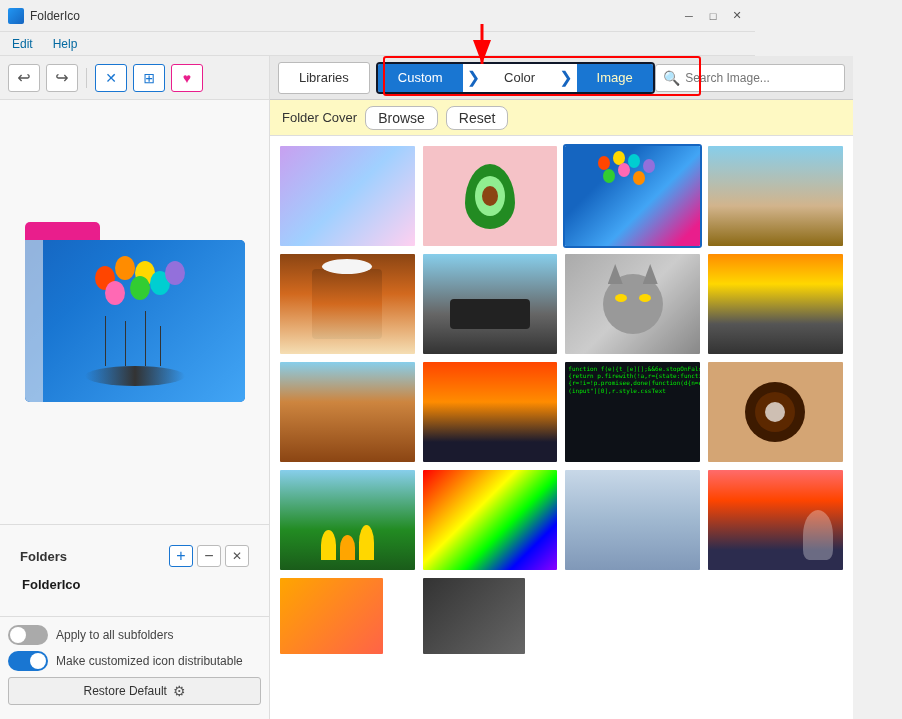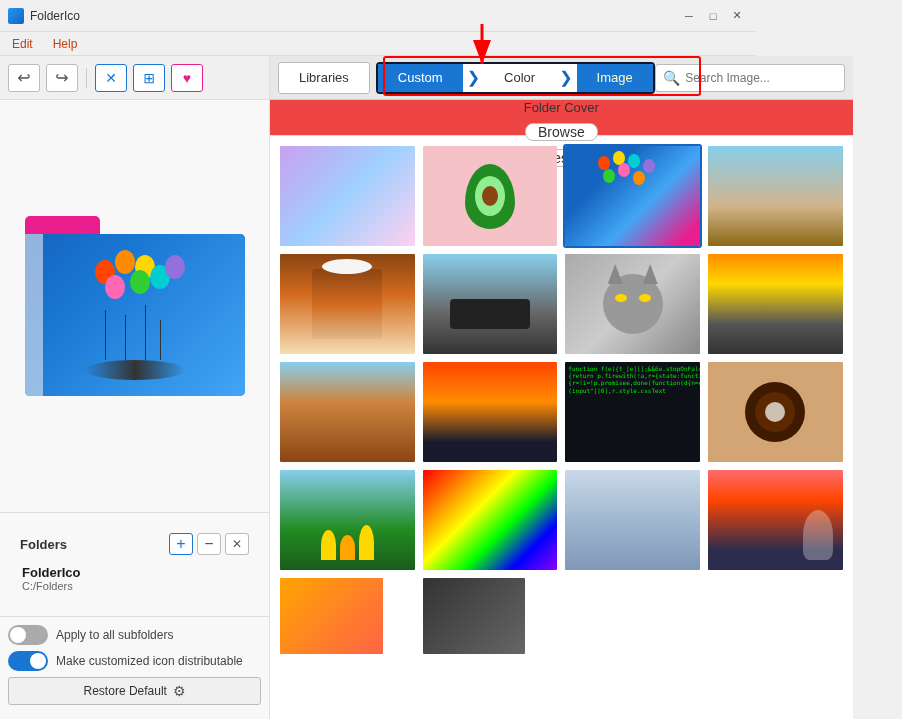--- a/index.html
+++ b/index.html
@@ -8,21 +8,21 @@
     
     .title-bar { height: 32px; background: #f0f0f0; display: flex; align-items: center; justify-content: space-between; padding: 0 8px; border-bottom: 1px solid #ddd; }
     .title-bar-left { display: flex; align-items: center; gap: 6px; }
     .title-bar-icon { width: 16px; height: 16px; background: linear-gradient(135deg, #2196F3, #1565C0); border-radius: 2px; }
     .title-bar-title { font-size: 12px; color: #333; }
     .title-bar-controls { display: flex; gap: 4px; }
     .title-btn { width: 20px; height: 20px; border: none; background: transparent; cursor: pointer; font-size: 11px; color: #555; display: flex; align-items: center; justify-content: center; }
 
     
     .menu-bar { height: 24px; background: #f0f0f0; display: flex; align-items: center; padding: 0 8px; gap: 12px; border-bottom: 1px solid #ddd; }
-    .menu-item { font-size: 12px; color: #c2410c; cursor: pointer; padding: 2px 4px; }
+    .menu-item { font-size: 12px; color: #0369a1; cursor: pointer; padding: 2px 4px; }
 
     
     .main-container { display: flex; height: calc(719px - 56px); }
 
     
     .left-panel { width: 270px; min-width: 270px; background: #f8f8f8; border-right: 1px solid #ddd; display: flex; flex-direction: column; }
 
     
     .toolbar { height: 44px; background: #f0f0f0; border-bottom: 1px solid #ddd; display: flex; align-items: center; gap: 6px; padding: 0 8px; }
     .toolbar-btn { width: 32px; height: 28px; border: 1px solid #bbb; background: white; border-radius: 3px; cursor: pointer; display: flex; align-items: center; justify-content: center; font-size: 14px; color: #555; }
@@ -68,21 +68,21 @@
     .nav-tab { height: 100%; padding: 0 20px; border: none; cursor: pointer; font-size: 13px; font-weight: 500; display: flex; align-items: center; position: relative; }
     .nav-tab-custom { background: #1976D2; color: white; }
     .nav-tab-color { background: white; color: #333; }
     .nav-tab-image { background: #1976D2; color: #fef9c3; }
     .nav-tab-arrow { font-size: 16px; color: #1565C0; background: white; display: flex; align-items: center; padding: 0 4px; }
     .search-box { margin-left: auto; height: 28px; width: 190px; border: 1px solid #bbb; border-radius: 3px; display: flex; align-items: center; padding: 0 8px; background: white; }
     .search-box input { border: none; outline: none; font-size: 12px; width: 100%; color: #666; }
     .search-icon { color: #888; font-size: 14px; margin-right: 4px; }
 
     
-    .folder-cover-bar { height: 36px; background: #ef4444; border-bottom: 1px solid #ddd; display: flex; align-items: center; padding: 0 12px; gap: 8px; flex-direction: column; }
+    .folder-cover-bar { height: 36px; background: #fef9c3; border-bottom: 1px solid #ddd; display: flex; align-items: center; padding: 0 12px; gap: 8px; }
     .folder-cover-label { font-size: 13px; color: #333; font-weight: 500; }
     .fc-btn { height: 24px; padding: 0 12px; border: 1px solid #bbb; background: white; border-radius: 8px; cursor: pointer; font-size: 14px; color: #333; }
 
     
     .image-grid { display: grid; grid-template-columns: repeat(4, 1fr); gap: 4px; padding: 8px; }
     .grid-item { aspect-ratio: 4/3; border-radius: 3px; overflow: hidden; cursor: pointer; border: 2px solid transparent; }
     .grid-item-selected { border-color: #1565C0; }
 
     
     .img-crystals { background: linear-gradient(135deg, #c8a0f0 0%, #a0d0ff 50%, #ffd0f0 100%); }
@@ -183,21 +183,20 @@
         <div class="folders-header">
           <span class="folders-title">Folders</span>
           <div class="folders-controls">
             <button class="folders-ctrl-btn" style="font-size:16px; color:#1976D2; border-color:#1976D2;">+</button>
             <button class="folders-ctrl-btn" style="font-size:16px;">−</button>
             <button class="folders-ctrl-btn" style="font-size:12px;">✕</button>
           </div>
         </div>
         <div class="folder-list-item">
           <div class="folder-name">FolderIco</div>
-          <div class="folder-path">C:/Folders</div>
         </div>
       </div>
 
       <div class="bottom-controls" style="margin-top:auto;">
         <div class="toggle-row">
           <div class="toggle toggle-off">
             <div class="toggle-knob"></div>
           </div>
           <span class="toggle-label">Apply to all subfolders</span>
         </div>

